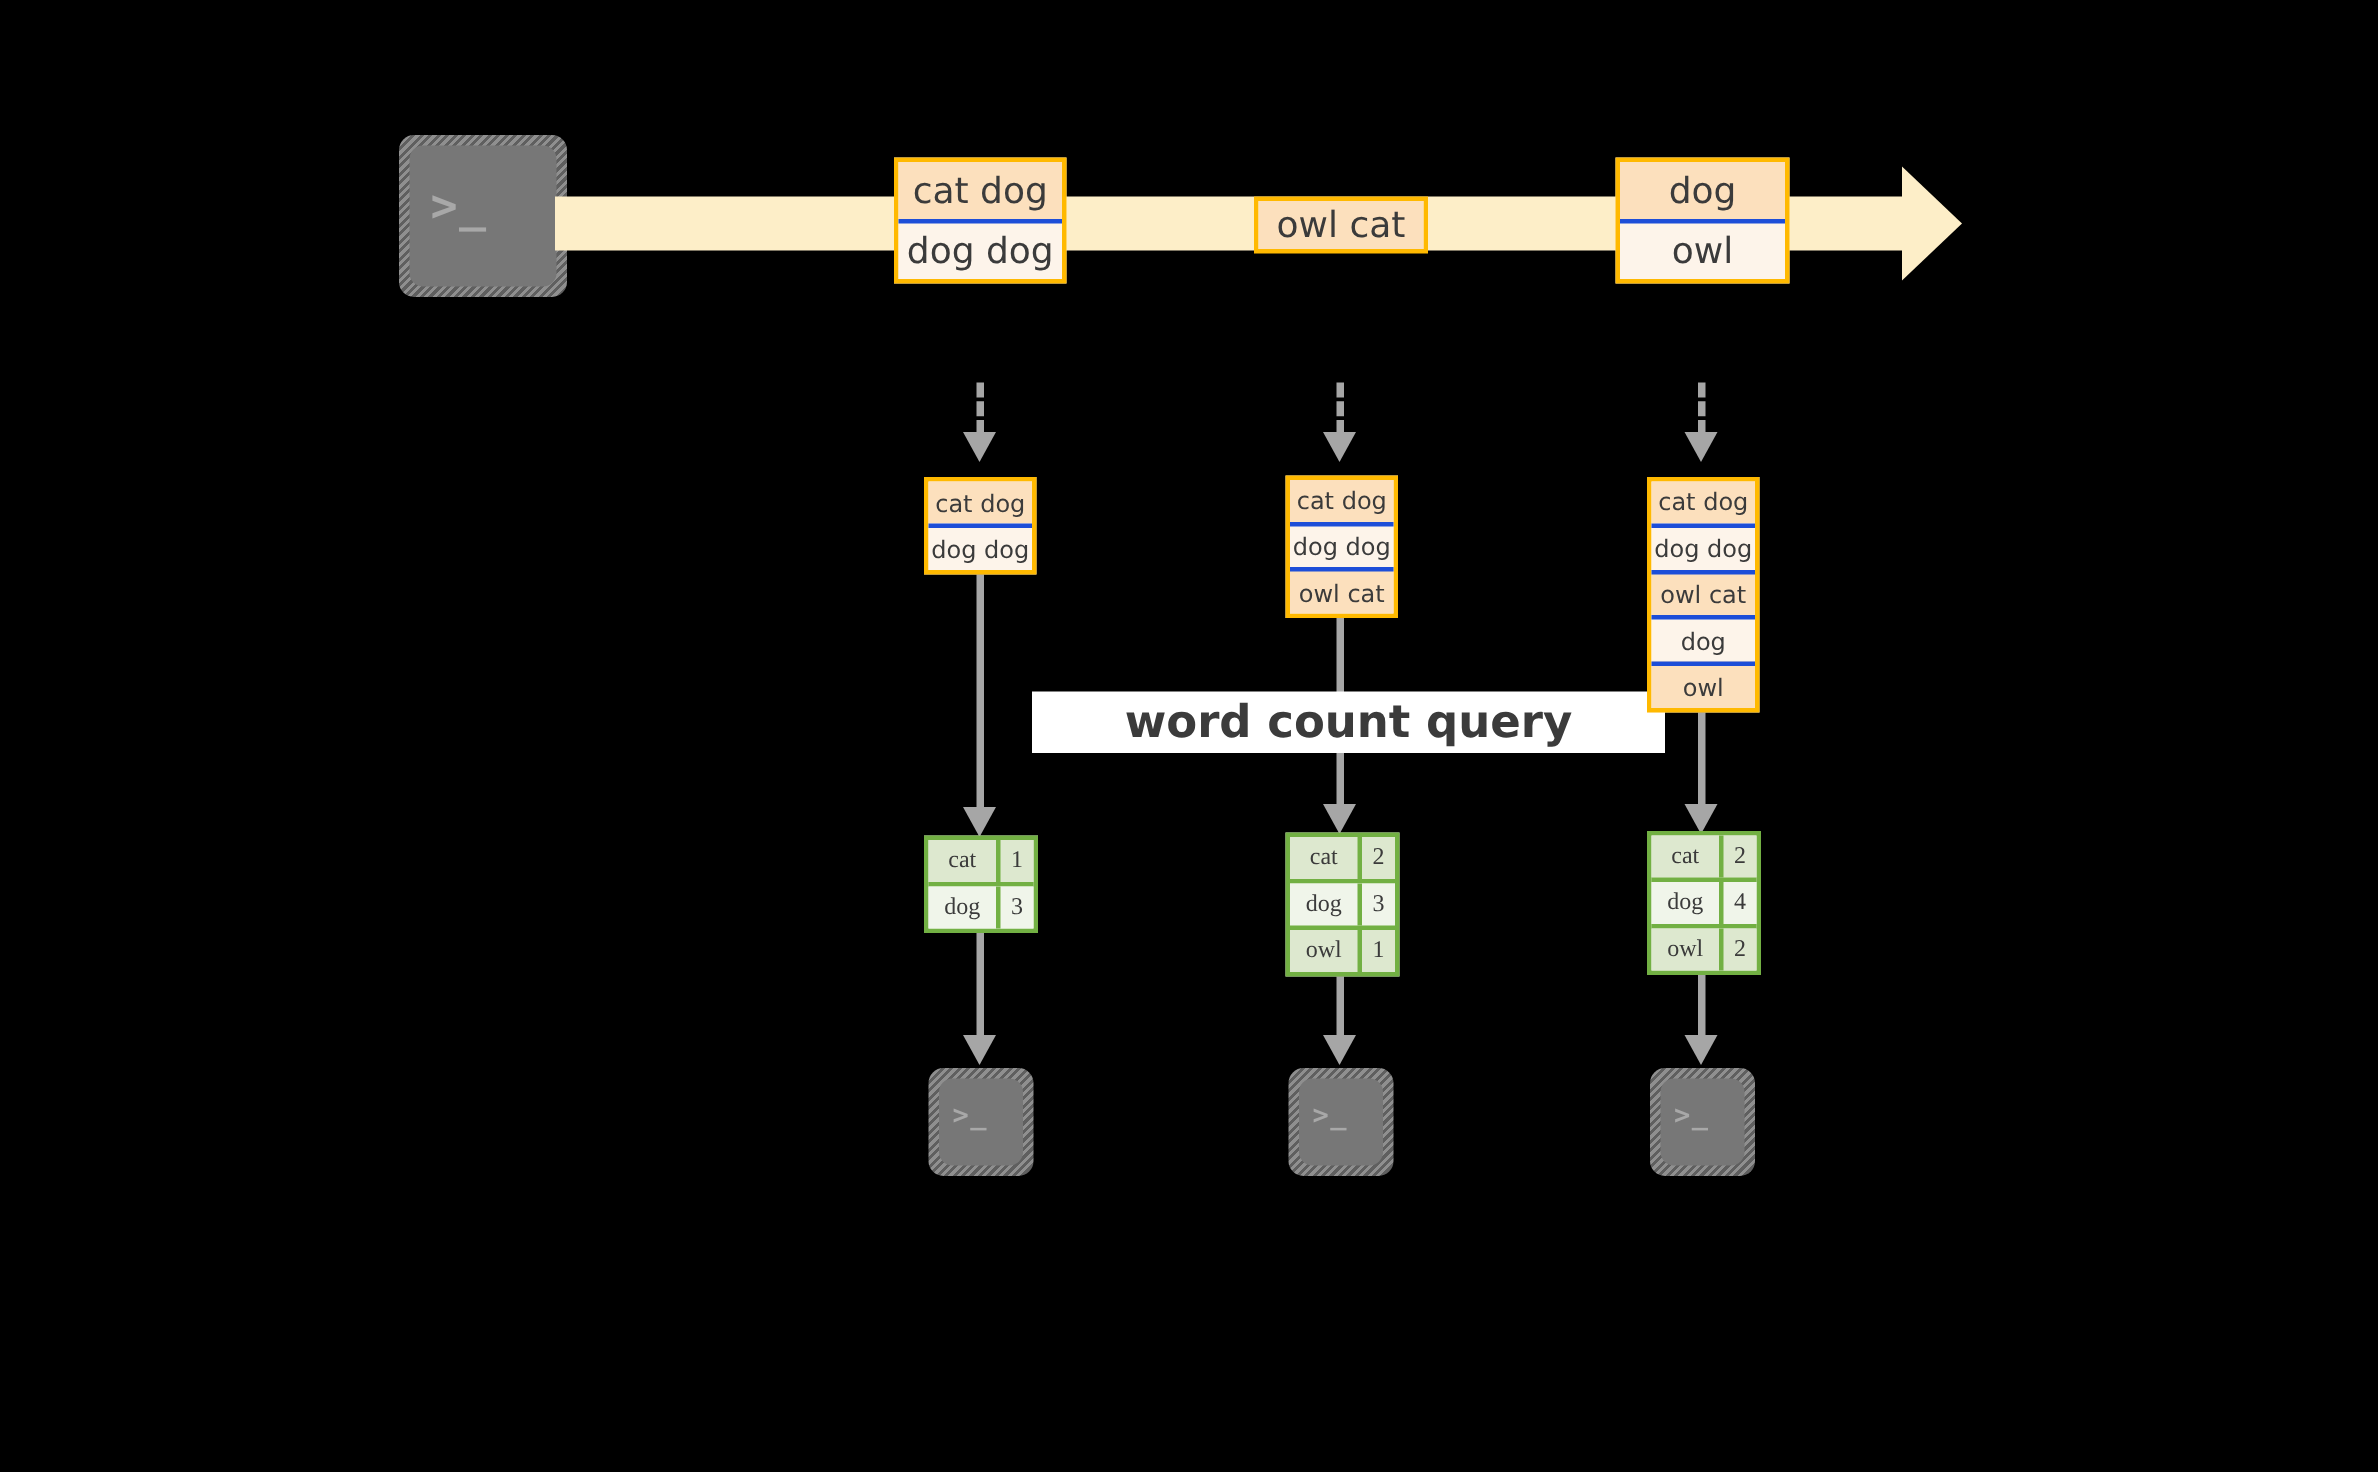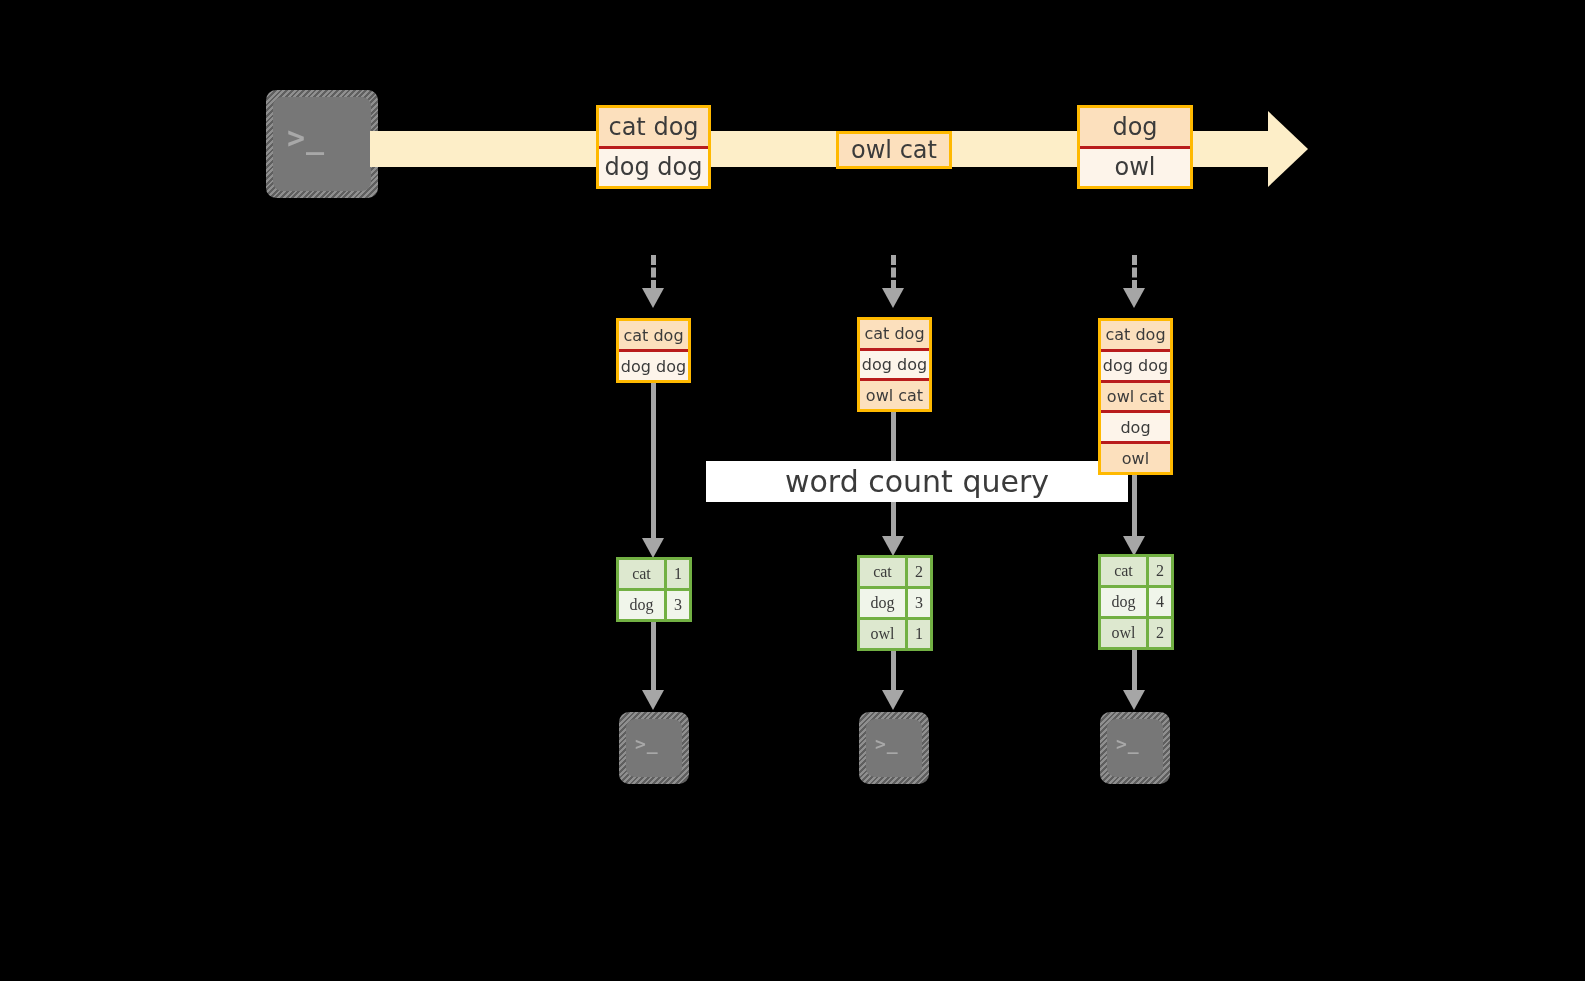--- a/index.html
+++ b/index.html
@@ -65,21 +65,21 @@
     z-index: 6;
   }
   .obox .cell {
     flex: 1 1 auto;
     display: flex;
     align-items: center;
     justify-content: center;
     color: #3b3b3b;
     white-space: nowrap;
   }
-  .obox .cell + .cell { border-top: 3px solid #b91c1c; }
+  .obox .cell + .cell { border-top: 3px solid #1d4ed8; }
   .obox .cell.shade-a { background: #fce0bd; }
   .obox .cell.shade-b { background: #fdf4ea; }
 
   
   .obox.big .cell { font-size: 24px; }
   
   .obox.small .cell { font-size: 16px; }
 
   
   .gtable {
@@ -273,17 +273,17 @@
 
   <div class="conn" style="left:1132px; top:650px; height:44px;"></div>
   <div class="arrowhead" style="left:1123px; top:690px;"></div>
 
   <div class="term" style="left:1100px; top:712px; width:70px; height:72px;">
     <div class="inner">
       <span class="glyph" style="left:9px; top:16px; font-size:18px;">&gt;_</span>
     </div>
   </div>
 
-  <div class="qlabel" style="left:706px; top:461px; width:422px; height:41px;">
+  <div class="qlabel" style="left:688px; top:461px; width:422px; height:41px;font-weight:bold;">
     <span>word count query</span>
   </div>
 
 </div>
 
 </body></html>

